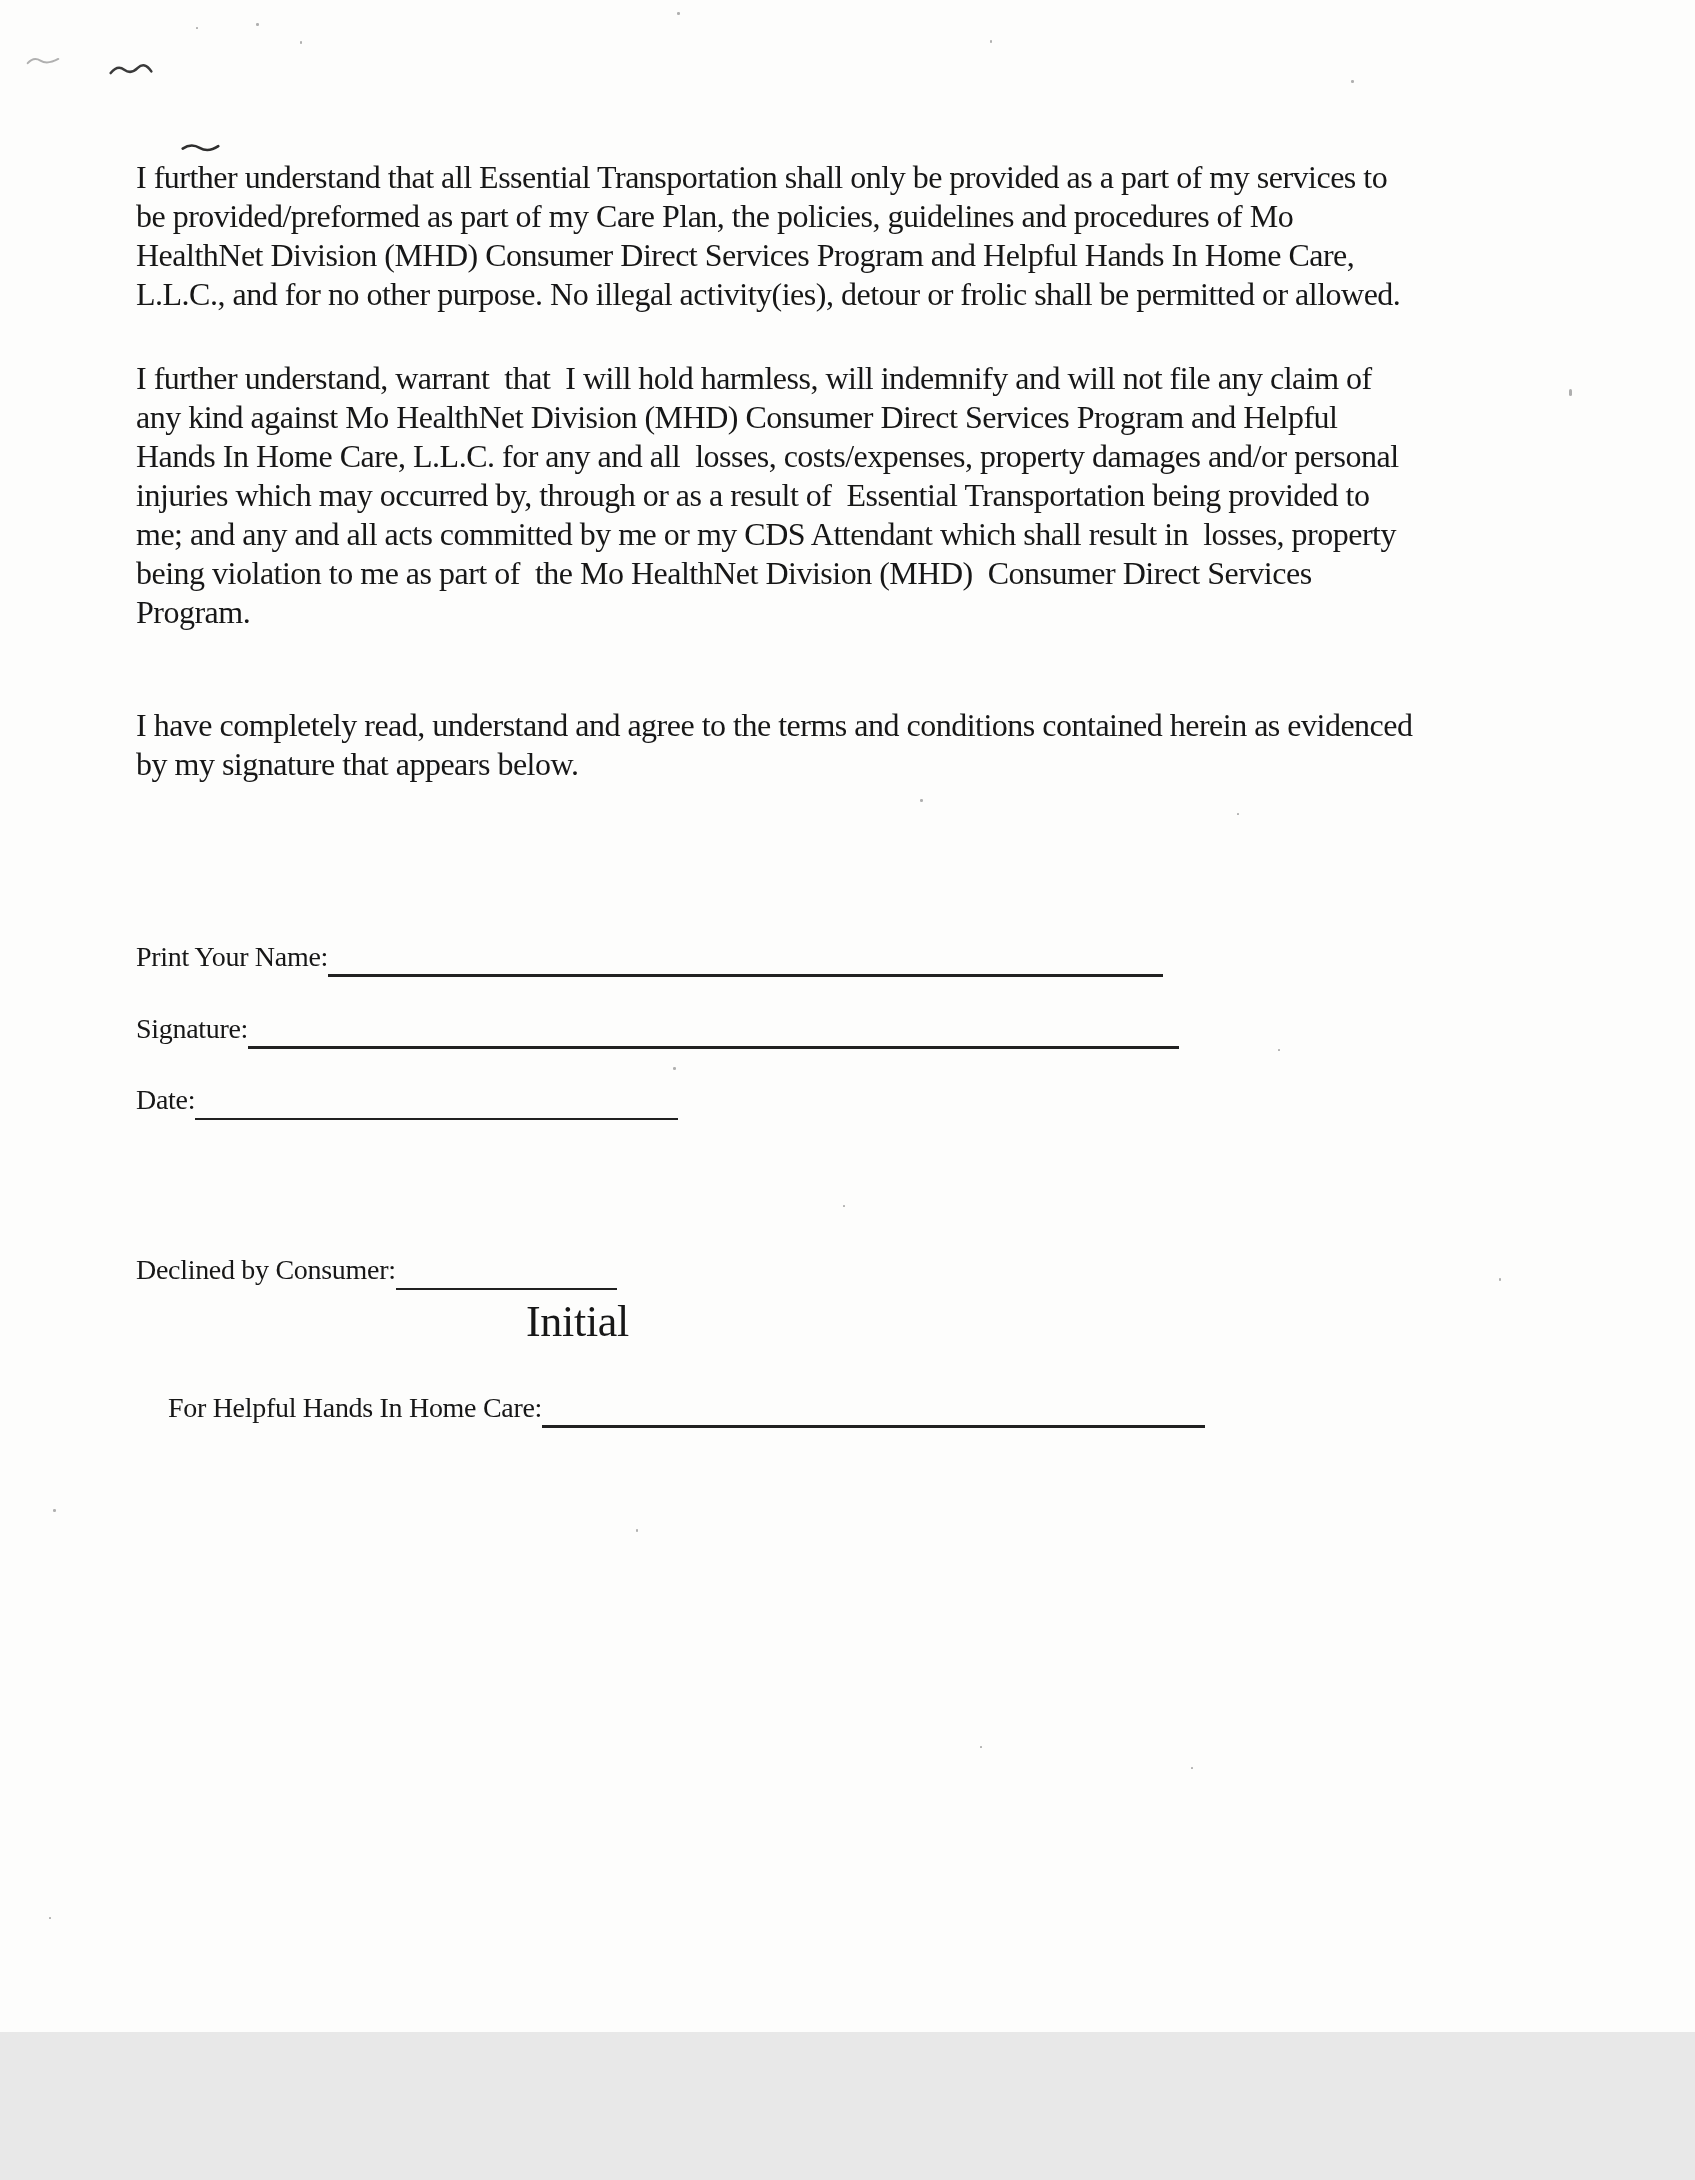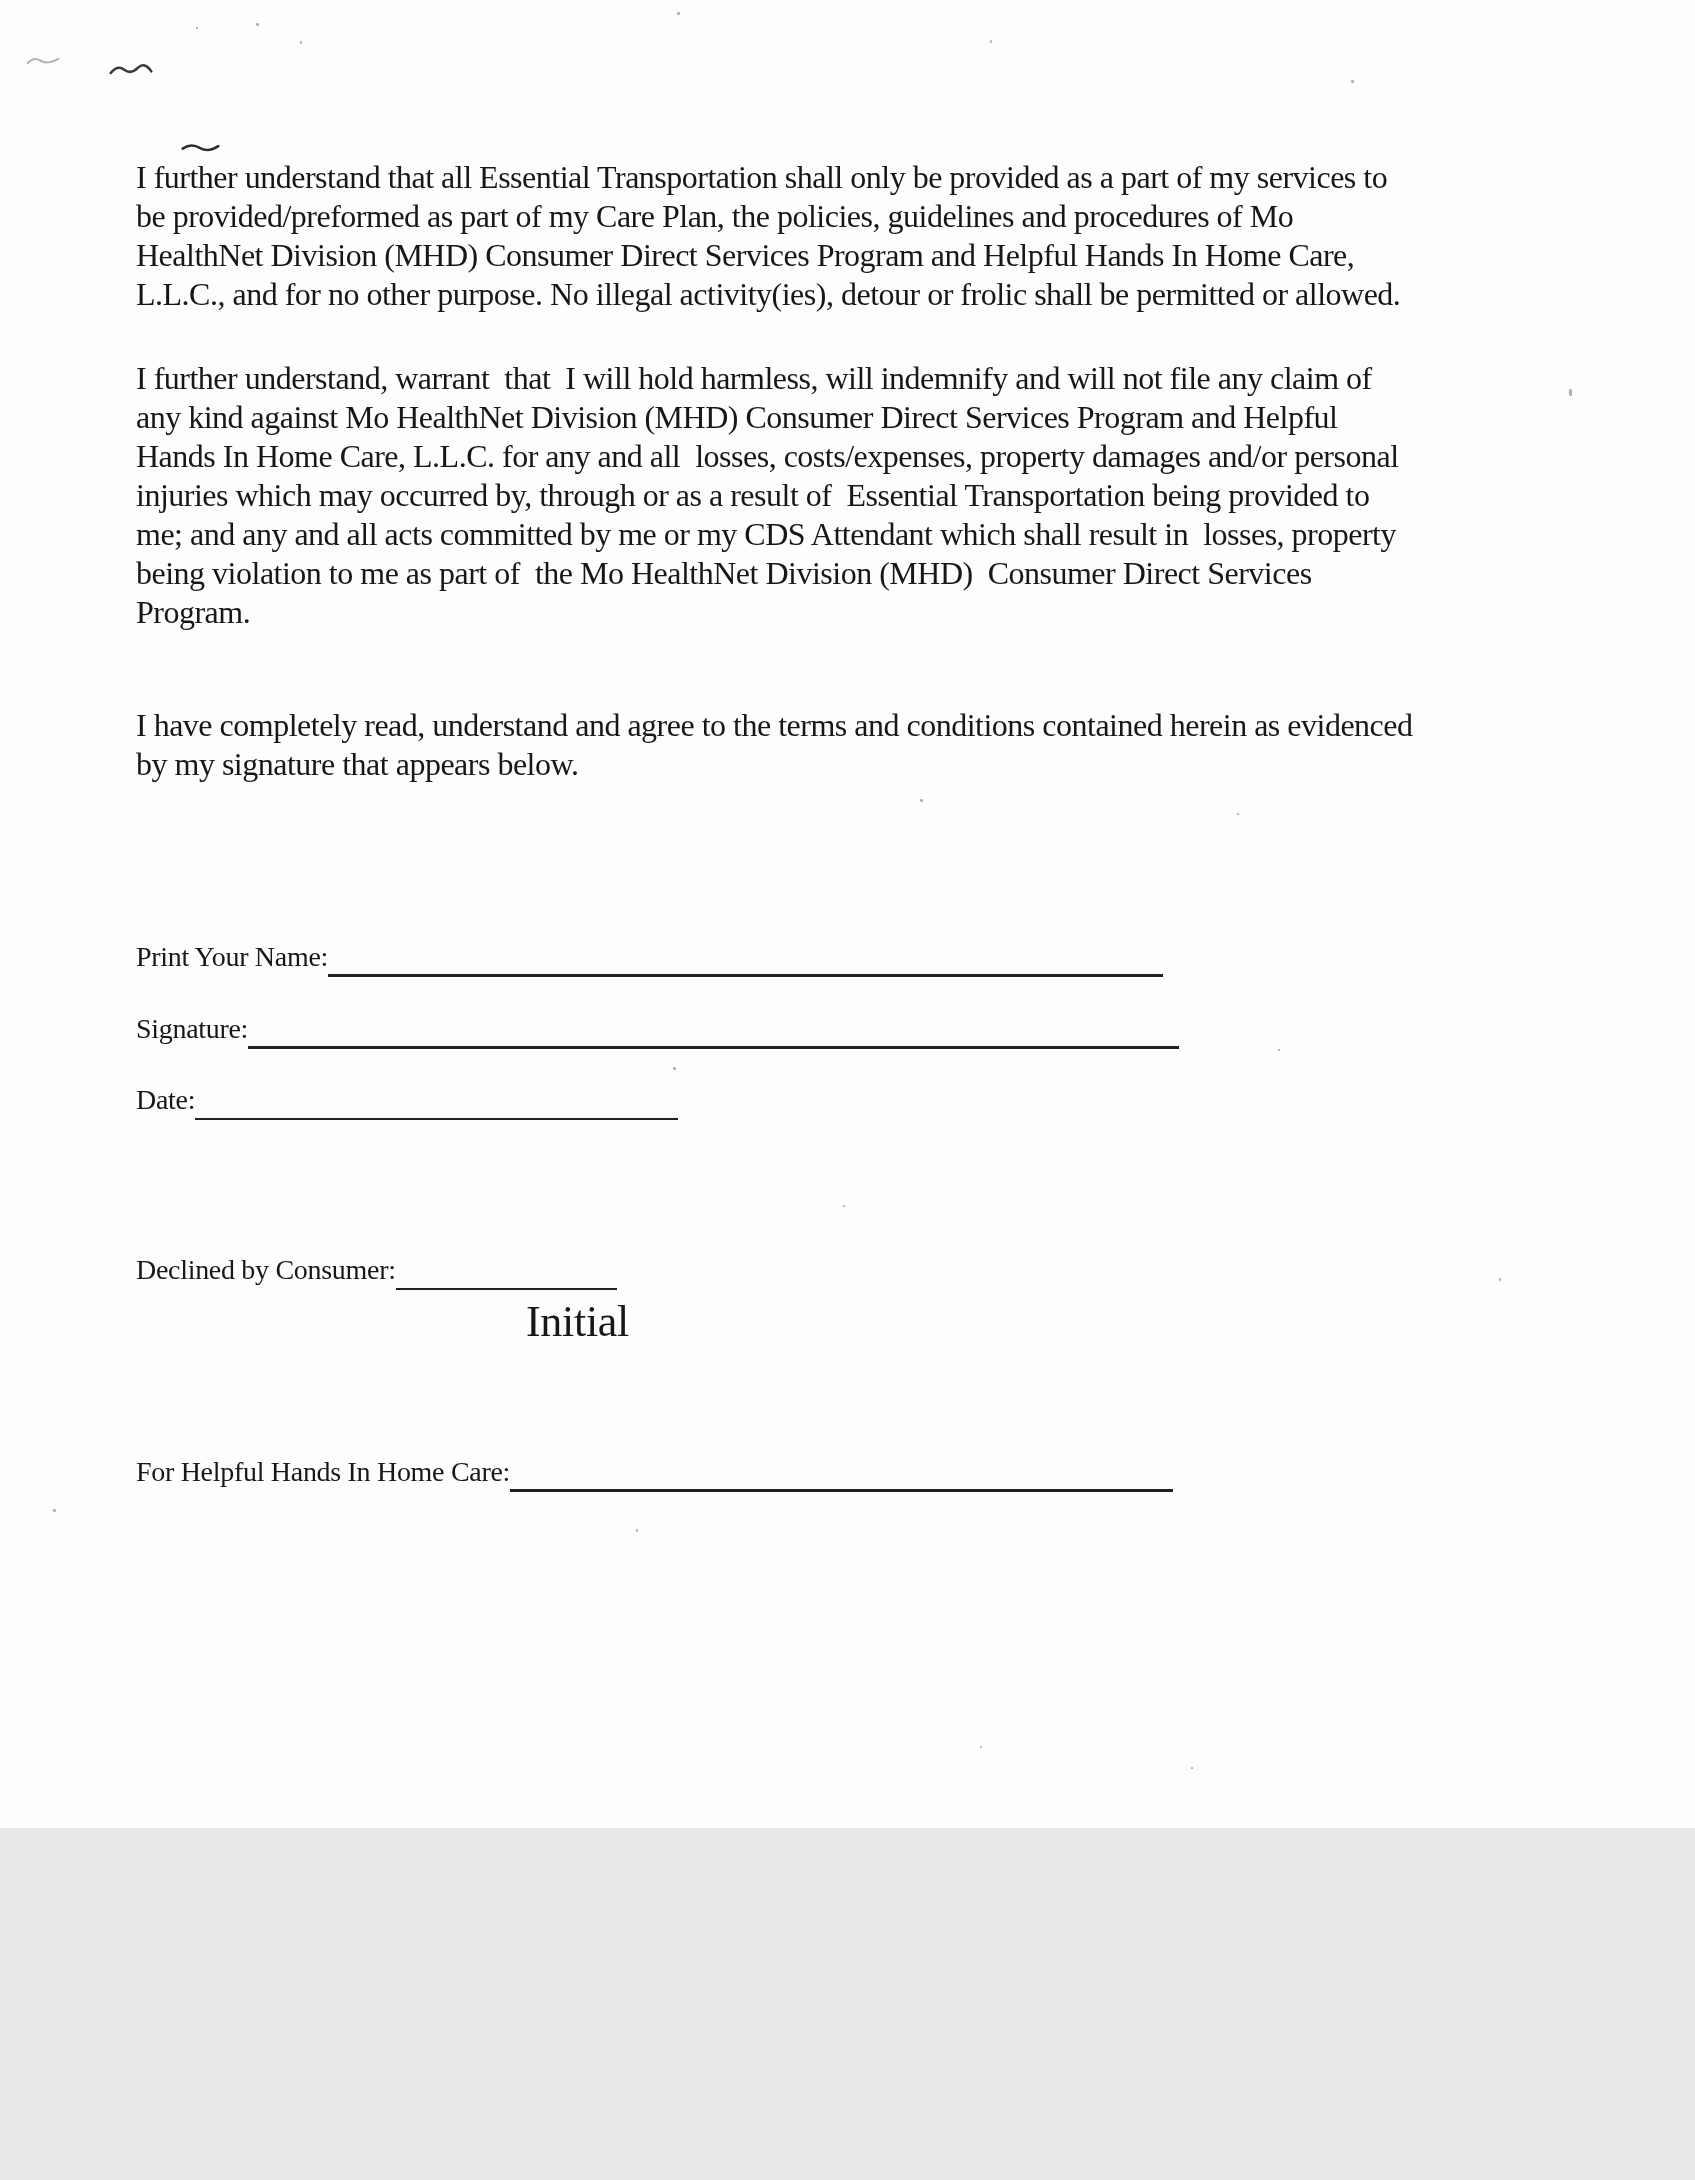--- a/index.html
+++ b/index.html
@@ -3,21 +3,21 @@
 <meta charset="utf-8">
 <style>
   html, body {
     margin: 0;
     padding: 0;
     background: #e8e8e8;
   }
   .page {
     position: relative;
     width: 1696px;
-    height: 1828px;
+    height: 2032px;
     background: #fdfdfc;
     overflow: hidden;
     font-family: "Liberation Serif", "DejaVu Serif", serif;
     color: #171717;
   }
   .para {
     position: absolute;
     left: 136px;
     font-size: 32px;
     line-height: 39px;
@@ -138,21 +138,21 @@
   <div class="field" style="top:1080px;">
     <span class="lbl">Date:</span><span class="blank-line thin" style="width:483px;"></span>
   </div>
 
   <div class="field" style="top:1250px;">
     <span class="lbl">Declined by Consumer:</span><span class="blank-line thin" style="width:221px;"></span>
   </div>
 
   <span class="sublabel" style="left:467px; top:1296px; width:221px;">Initial</span>
 
-  <div class="field" style="top:1452px;">
+  <div class="field" style="top:1388px;margin-left:32px;">
     <span class="lbl">For Helpful Hands In Home Care:</span><span class="blank-line" style="width:663px;"></span>
   </div>
 
   <span class="footer-item" style="left:136px; top:2061px;">Page 1 of 2</span>
 
   <span class="footer-item" style="left:1397px; top:2065px;">9/28/16</span>
 
 </div>
 
 

